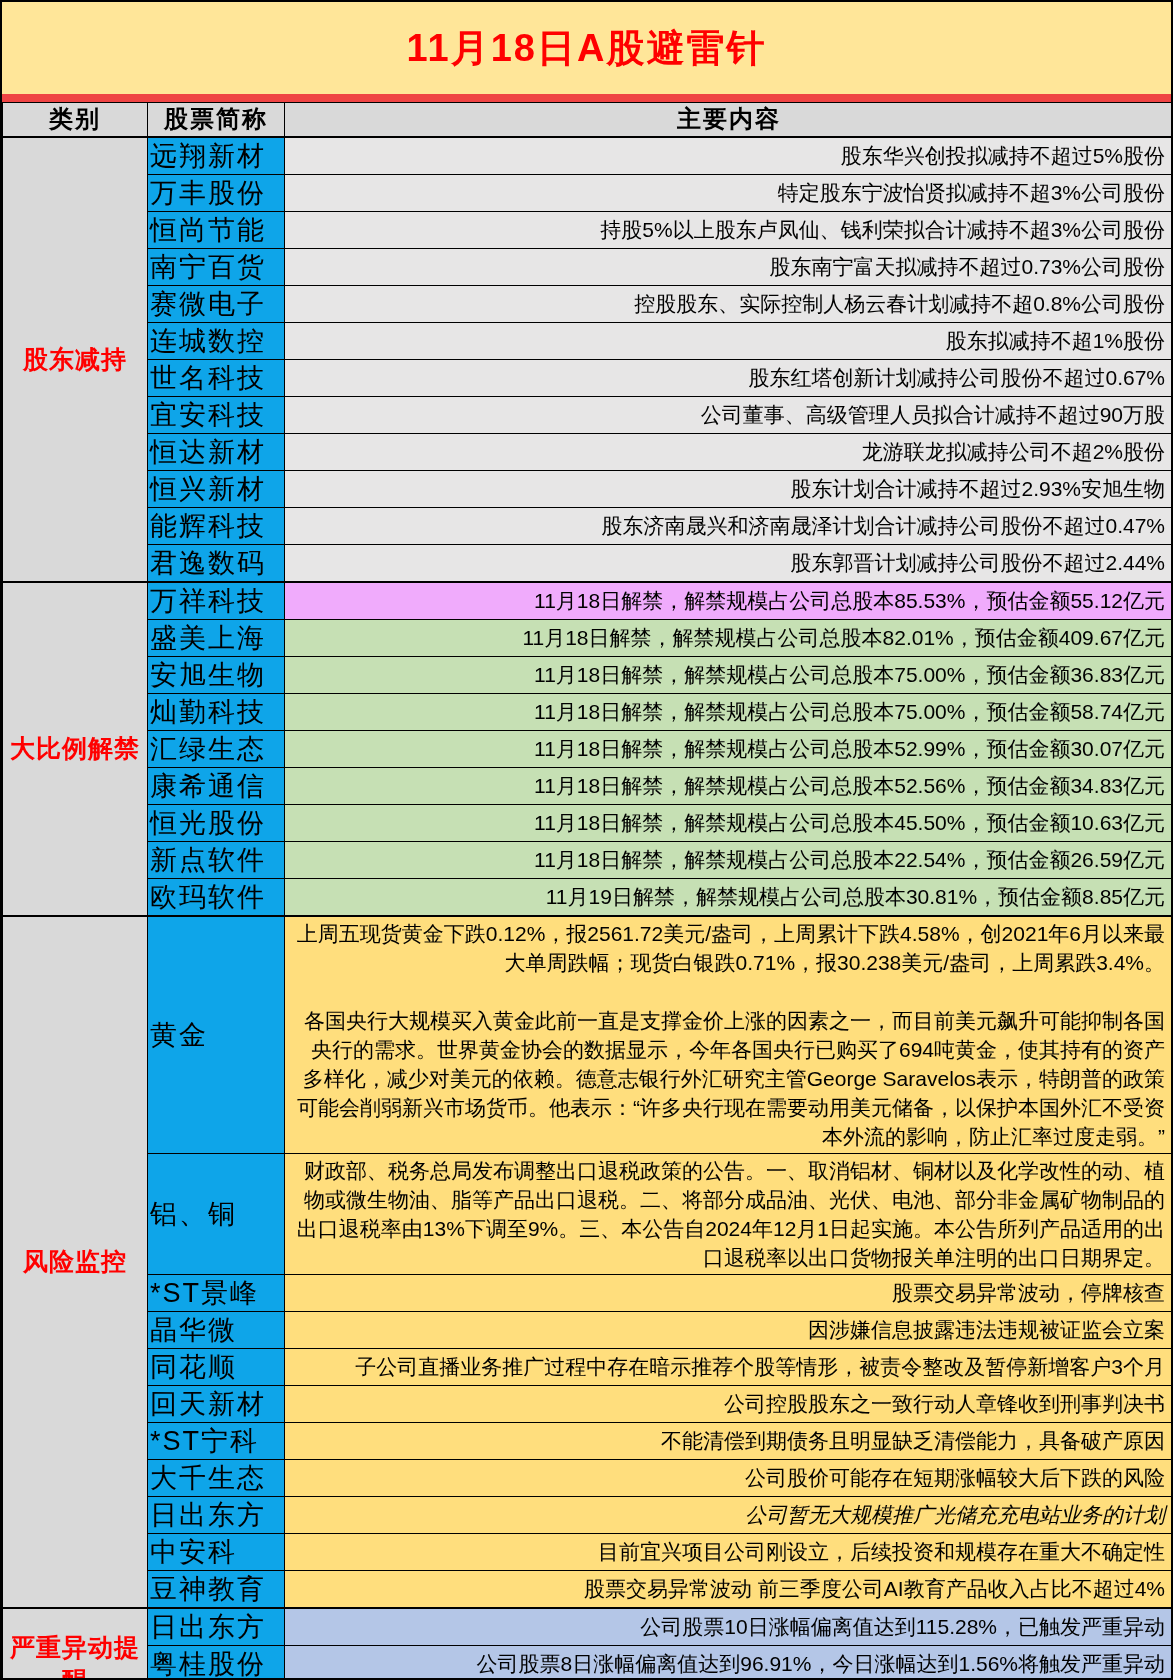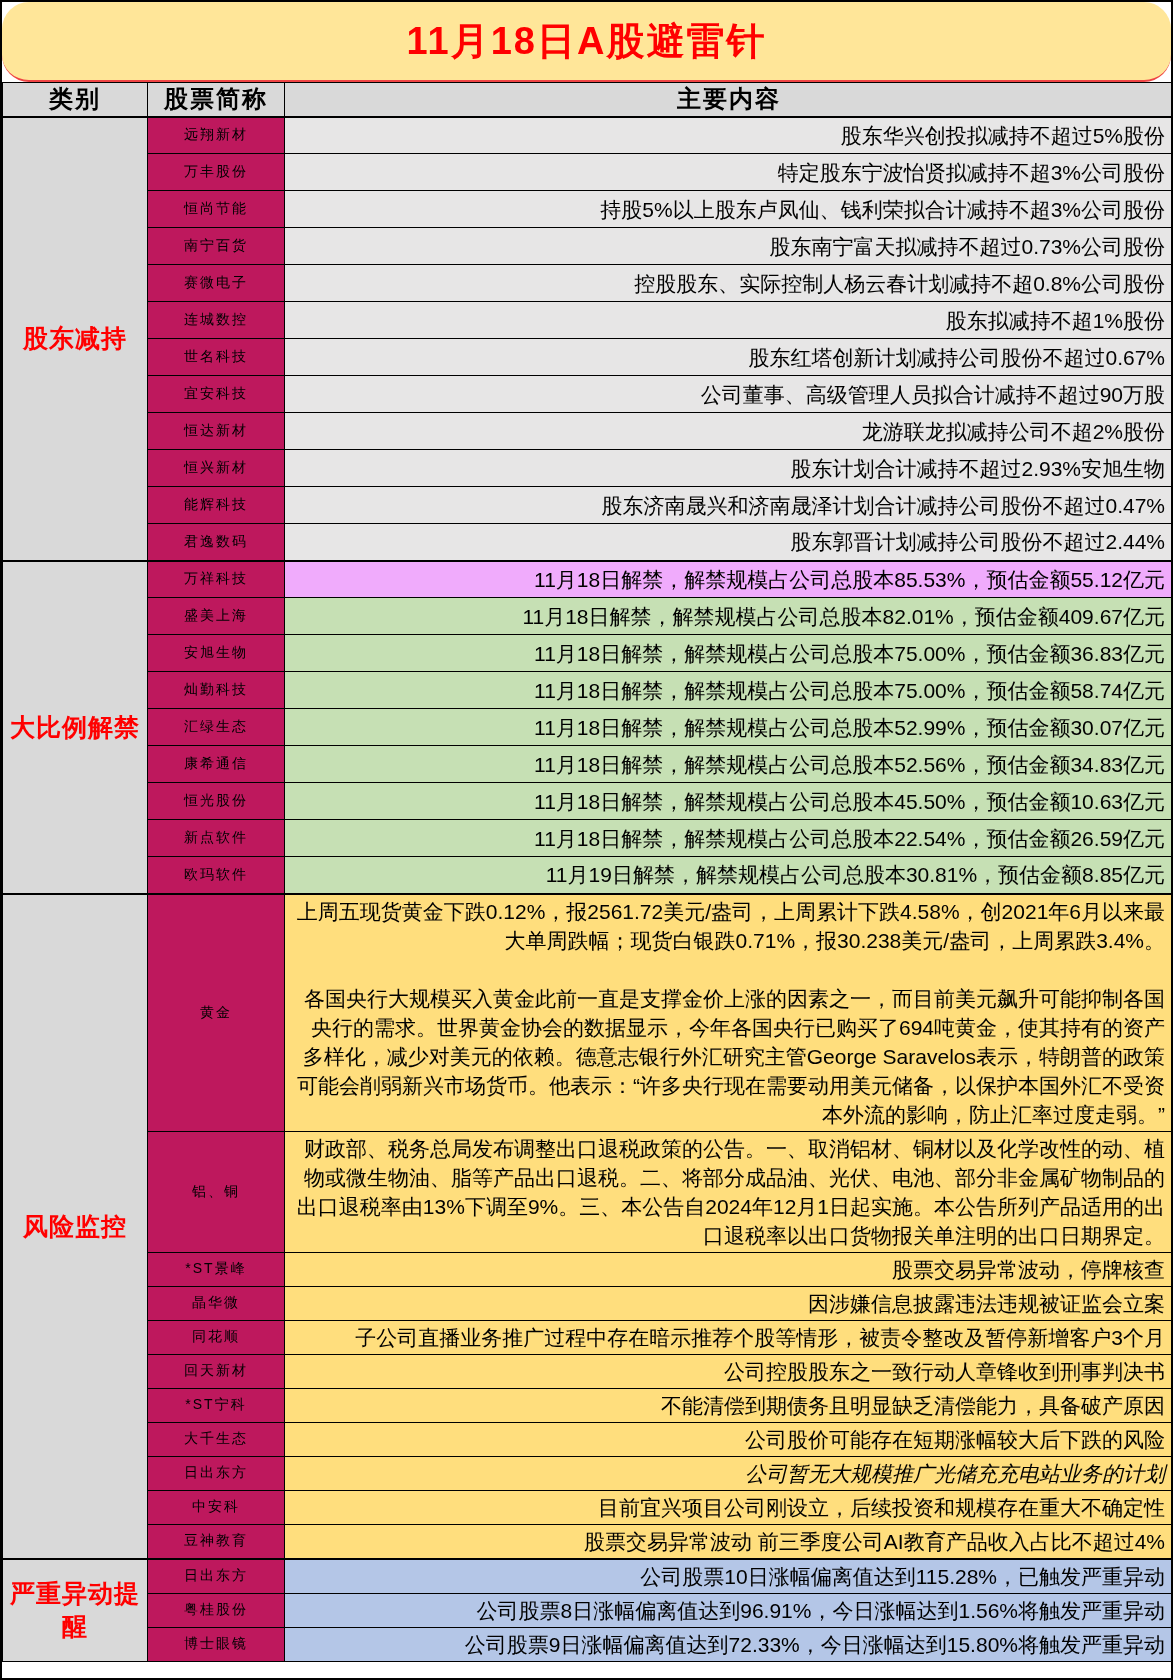--- a/index.html
+++ b/index.html
@@ -6,31 +6,30 @@
   body { background: #fff; font-family: "Liberation Sans", sans-serif; }
   .page {
     position: relative;
     width: 1173px;
     height: 1680px;
     border: 2px solid #000;
     background: #fff;
     overflow: hidden;
   }
   .title-bar {
-    height: 80px;
+    height: 100px;
     background: #FFE699;
-    border-bottom: 2px solid #ef4444;
+    border-bottom: 8px solid #ef4444;
     display: flex;
     align-items: center;
     justify-content: center;
     color: #FF0000;
     font-size: 38px;
     font-weight: bold;
     letter-spacing: 2px;
-    border-radius: 27px;
   }
   table {
     width: 100%;
     border-collapse: collapse;
     table-layout: fixed;
   }
   col.c-cat   { width: 145px; }
   col.c-stock { width: 137px; }
   col.c-cont  { width: 889px; }
   th, td { border: 1px solid #000; vertical-align: middle; }
@@ -45,23 +44,23 @@
   }
   td.cat {
     background: #D9D9D9;
     color: #FF0000;
     font-weight: bold;
     font-size: 25px;
     text-align: center;
     letter-spacing: 1px;
   }
   td.stock {
-    background: #be185d;
-    text-align: center;
-    font-size: 14px;
+    background: #0ea5e9;
+    text-align: left;
+    font-size: 27px;
     color: #000;
     letter-spacing: 2px;
     padding: 0 2px;
   }
   td.content {
     padding: 2px 8px;
     font-size: 21px;
     color: #000;
     line-height: 29px;
     white-space: pre-wrap;

